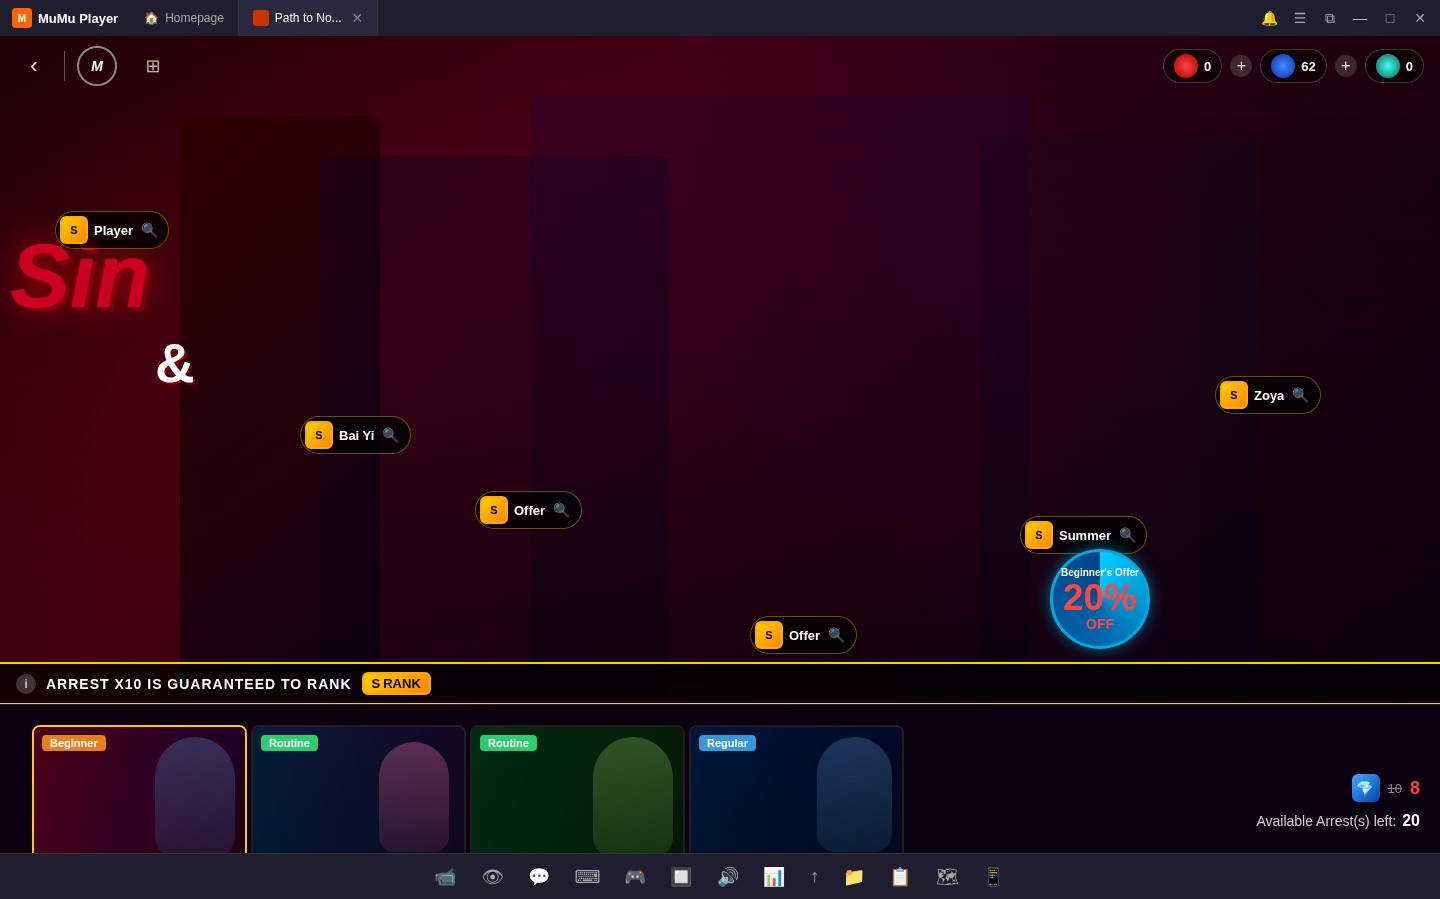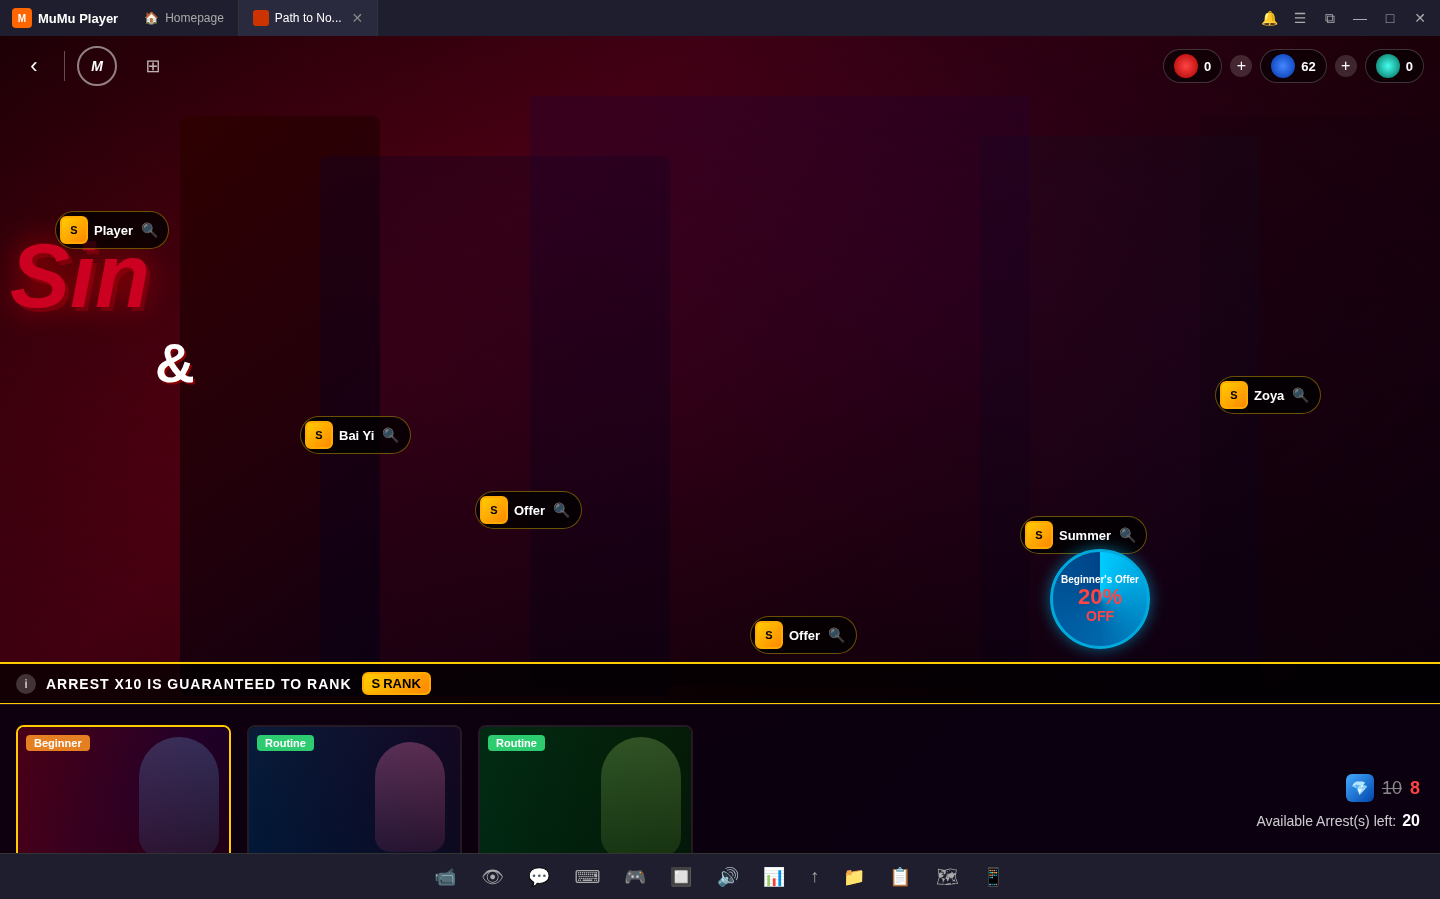--- a/index.html
+++ b/index.html
@@ -137,21 +137,21 @@
 
     
     .bottom-section {
       position: absolute; bottom: 0; left: 0; right: 0; height: 195px;
       background: rgba(10,0,15,0.9); border-top: 1px solid rgba(255,255,255,0.1);
       display: flex; align-items: center; z-index: 50;
     }
 
     
     .banners-list {
-      display: flex; gap: 16px; padding: 10px 16px; height: 100%; align-items: center;
+      display: flex; gap: 4px; padding: 10px 32px; height: 100%; align-items: center;
     }
     .banner-card {
       width: 215px; height: 155px; border-radius: 8px; overflow: hidden;
       position: relative; cursor: pointer; border: 2px solid rgba(255,255,255,0.1);
       flex-shrink: 0;
     }
     .banner-card.active { border-color: #ffcc00; }
     .banner-bg {
       width: 100%; height: 100%; position: absolute; top: 0; left: 0;
     }
@@ -178,32 +178,32 @@
       width: 100px; height: 100px; z-index: 40;
     }
     .offer-circle {
       width: 100px; height: 100px; border-radius: 50%;
       background: conic-gradient(#00ccff 0deg, #0066aa 180deg, #004488 360deg);
       border: 3px solid #00aadd; display: flex; flex-direction: column;
       align-items: center; justify-content: center; text-align: center;
       box-shadow: 0 0 15px rgba(0,200,255,0.5);
     }
     .offer-top { color: #fff; font-size: 10px; font-weight: bold; line-height: 1.2; }
-    .offer-pct { color: #ff4444; font-size: 22px; font-weight: 900; line-height: 1; }
+    .offer-pct { color: #ff4444; font-size: 37px; font-weight: 900; line-height: 1; }
     .offer-off { color: #ff4444; font-size: 14px; font-weight: 900; }
 
     .tokens-display {
       display: flex; align-items: center; gap: 8px; color: #fff;
     }
     .token-icon {
       width: 28px; height: 28px; background: linear-gradient(135deg, #44aaff, #0044aa);
       border-radius: 6px; display: flex; align-items: center; justify-content: center;
       font-size: 14px;
     }
-    .token-old { font-size: 18px; color: #888; text-decoration: line-through; }
+    .token-old { font-size: 13px; color: #888; text-decoration: line-through; }
     .token-new { font-size: 18px; font-weight: bold; color: #ff4444; }
 
     .arrest-btn {
       background: linear-gradient(135deg, #ff8800, #ff5500);
       border: none; border-radius: 8px; padding: 14px 40px;
       color: #fff; font-size: 26px; font-weight: 900; cursor: pointer;
       width: 250px; text-align: center;
       box-shadow: 0 4px 15px rgba(255,100,0,0.5);
       letter-spacing: 1px;
     }
@@ -382,20 +382,28 @@
 
       <div class="banner-card">
         <div class="banner-bg" style="background:linear-gradient(135deg,#002010,#001508,#000a05);">
           <div style="width:100%;height:100%;background:linear-gradient(45deg,rgba(0,100,50,0.2),rgba(50,100,0,0.1));"></div>
           <div style="position:absolute;right:10px;top:10px;width:80px;height:120px;background:linear-gradient(180deg,rgba(150,200,100,0.3),rgba(100,150,50,0.2));border-radius:40px 40px 20px 20px;"></div>
         </div>
         <div class="banner-tag tag-routine">Routine</div>
         <div class="banner-title">Make or Break</div>
       </div>
 
+      <div class="banner-card">
+        <div class="banner-bg" style="background:linear-gradient(135deg,#001530,#000a20,#00050a);">
+          <div style="width:100%;height:100%;background:linear-gradient(45deg,rgba(0,50,100,0.2),rgba(0,0,80,0.2));"></div>
+          <div style="position:absolute;right:10px;top:10px;width:75px;height:115px;background:linear-gradient(180deg,rgba(100,150,200,0.3),rgba(50,100,150,0.2));border-radius:37px 37px 18px 18px;"></div>
+        </div>
+        <div class="banner-tag tag-regular">Regular</div>
+        <div class="banner-title">Sin City</div>
+      </div>
     </div>
 
     <div class="right-panel">
       <div class="tokens-display">
         <div class="token-icon">💎</div>
         <span class="token-old">10</span>
         <span class="token-new">8</span>
       </div>
       <div class="available-arrests">
         <span>Available Arrest(s) left:</span>

